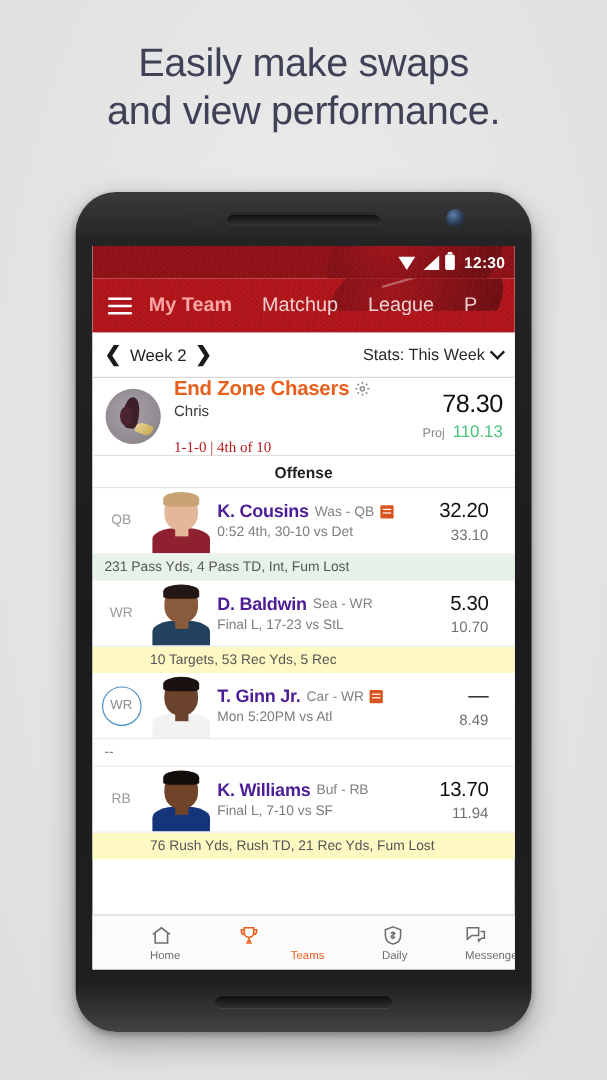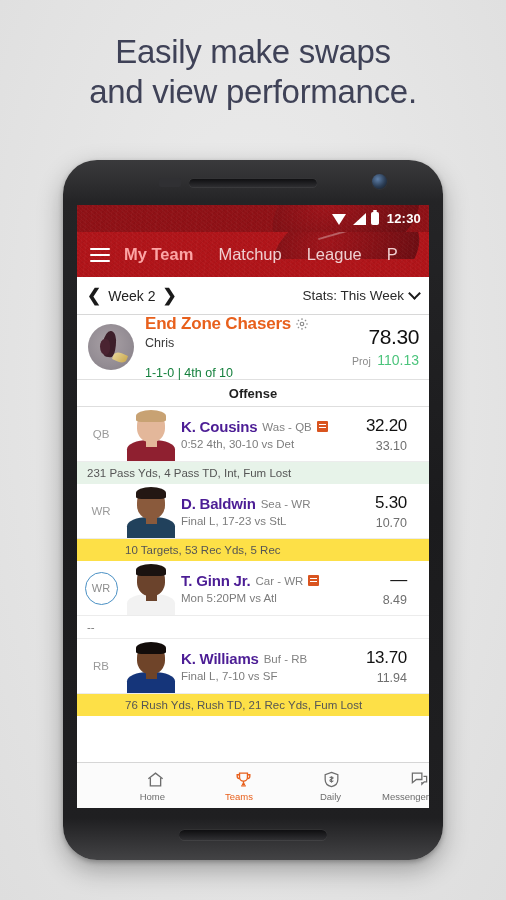--- a/index.html
+++ b/index.html
@@ -172,21 +172,21 @@
     position:absolute; left:25px; top:29px; width:14px; height:9px;
     background:linear-gradient(110deg,#e8d79a,#c9a84e);
     border-radius:50% 10% 50% 10%; transform:rotate(22deg);
   }
   .team-mid{ flex:1; margin-left:11px; min-width:0; }
   .team-name-row{ display:flex; align-items:center; gap:4px; }
   .team-name{ color:#e8601c; font-size:17px; font-weight:700; letter-spacing:-.2px; }
   .gear{ width:14px; height:14px; position:relative; flex:none; }
   .gear svg{ display:block; }
   .owner{ font-size:12.5px; color:#3a3a3a; margin-top:2px; }
-  .record{ font-size:12.5px; color:#15803d; margin-top:16px; }
+  .record{ font-size:12.5px; color:#b91c1c; margin-top:16px;font-family:Liberation Serif, serif; }
   .team-right{ text-align:right; flex:none; }
   .team-score{ font-size:21px; color:#111; font-weight:400; letter-spacing:-.4px; }
   .proj-row{ margin-top:2px; }
   .proj-lbl{ font-size:10.5px; color:#8a8a8a; }
   .proj-val{ font-size:14px; color:#4cc47c; margin-left:2px; }
 
   
   .section-hdr{
     height:27px; display:flex; align-items:center; justify-content:center;
     background:#fff; border-bottom:1px solid #dedede;
@@ -240,32 +240,32 @@
   }
   .pgame{ font-size:11.5px; color:#7c7c7c; margin-top:3px; white-space:nowrap; }
   .pscore-cell{ flex:none; text-align:right; padding-right:22px; display:flex; flex-direction:column; justify-content:center; }
   .pscore{ font-size:17px; color:#111; letter-spacing:-.3px; }
   .pproj{ font-size:12.5px; color:#6f6f6f; margin-top:3px; }
 
   .statline{
     padding:5px 10px; font-size:11.5px; color:#555;
   }
   .statline.playing{ background:#e7f3e9; }
-  .statline.final{ background:#fde047;padding-left:48px; }
+  .statline.final{ background:#fef9c3;padding-left:48px; }
   .statline.none{ background:#fff; color:#777; border-bottom:1px solid #ececec; }
 
   
   .bottomnav{
     position:absolute; left:0; bottom:0; width:352px; height:46px;
     background:#fbfbfb; border-top:1px solid #d6d6d6;
     display:flex; align-items:center;
   }
   .navitem{
-    flex:1; display:flex; flex-direction:column; align-items:flex-end;
-    justify-content:center; gap:2px; cursor:pointer;
+    flex:1; display:flex; flex-direction:column; align-items:flex-start;
+    justify-content:center; gap:2px; cursor:pointer;padding-left:48px;
   }
   .navlabel{ font-size:9.5px; color:#6d6d6d; }
   .navitem.active .navlabel{ color:#e8601c;margin-left:44px; }
   .navicon{ height:20px; display:flex; align-items:center; justify-content:center; }
 </style>
 </head>
 <body>
 
 <div class="page">
 

